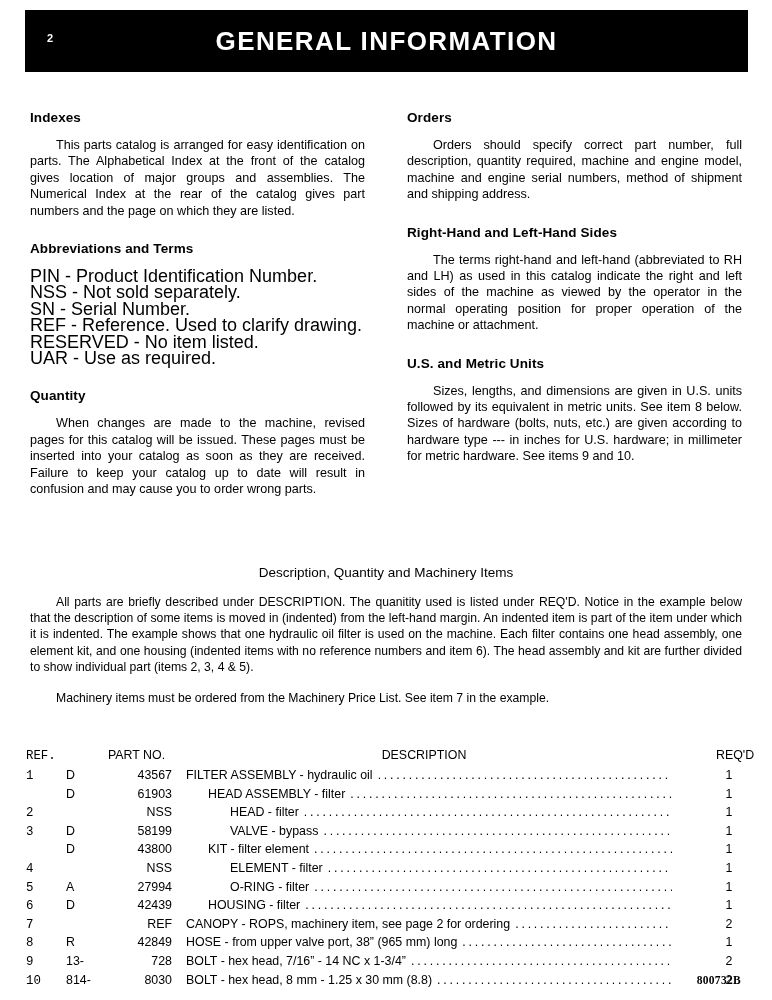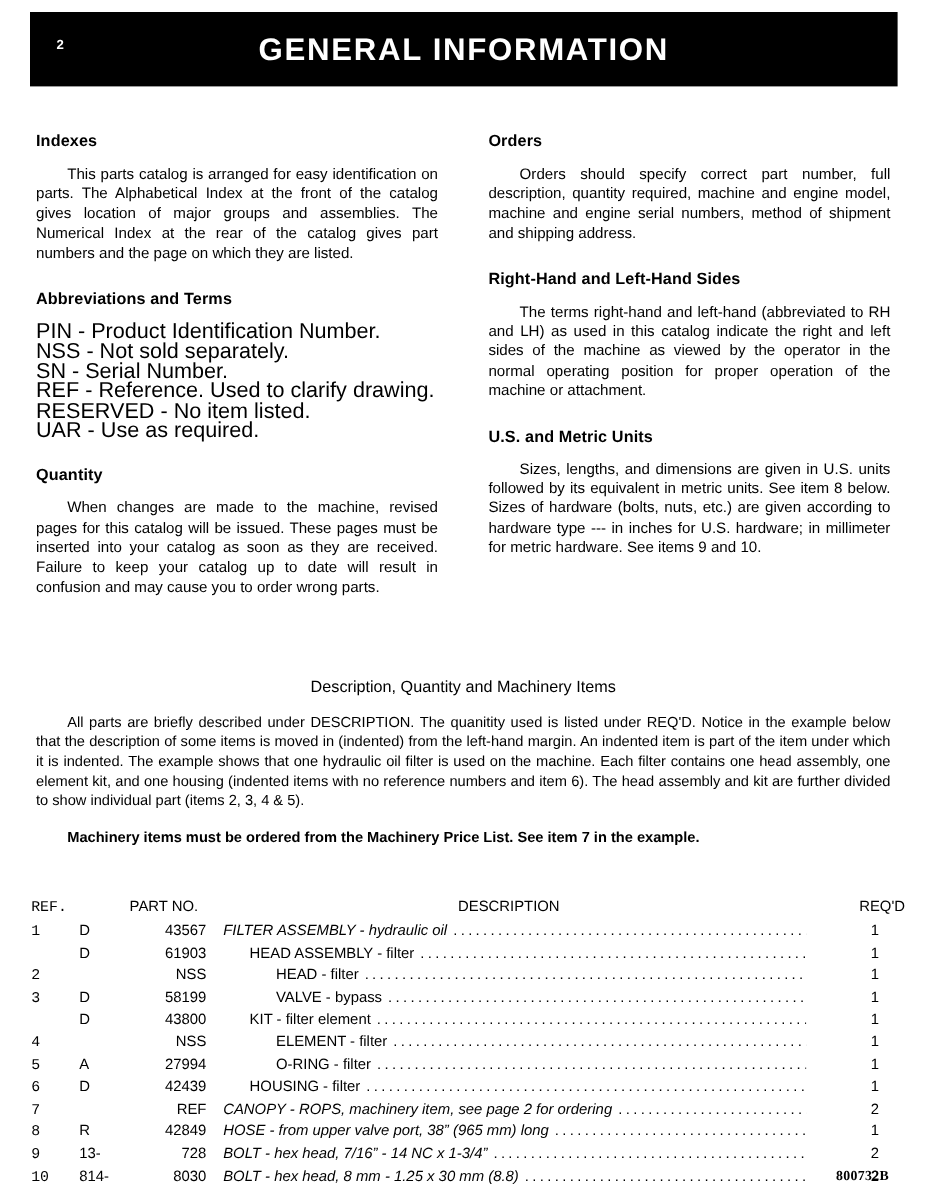--- a/index.html
+++ b/index.html
@@ -104,21 +104,20 @@
   }
   p.wide {
     font-size: 12.2px;
     line-height: 16.2px;
     margin: 0;
     text-align: justify;
     text-indent: 26px;
   }
   p.wide.second {
     margin-top: 15px;
-    font-weight: bold;
   }
 
   
   .parts-table {
     position: absolute;
     left: 26px;
     top: 748px;
     width: 716px;
     font-size: 12.4px;
   }
@@ -181,21 +180,21 @@
   }
   .row.head .c-part {
     text-align: left;
     padding-left: 4px;
   }
   .row.head {
     height: 20px;
   }
 
   
-  .ind-0 { padding-left: 0px; font-style: italic; }
+  .ind-0 { padding-left: 0px; }
   .ind-1 { padding-left: 22px; }
   .ind-2 { padding-left: 44px; }
 
   
   .footer-code {
     position: absolute;
     right: 31px;
     bottom: 14px;
     font-size: 11.5px;
     font-weight: bold;

